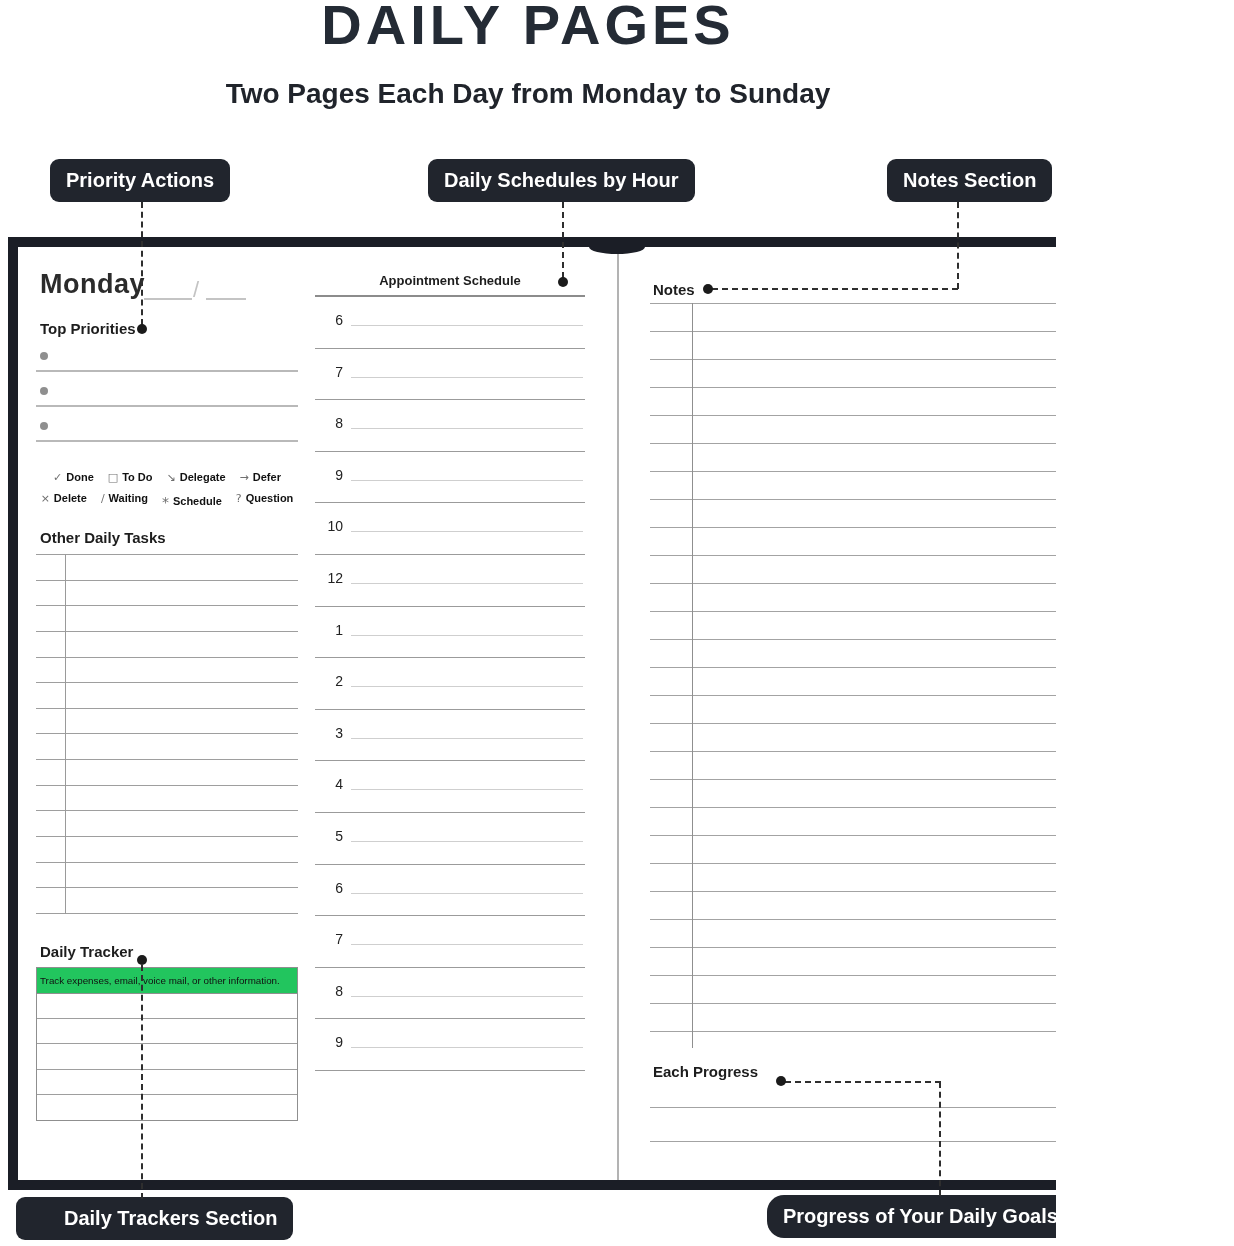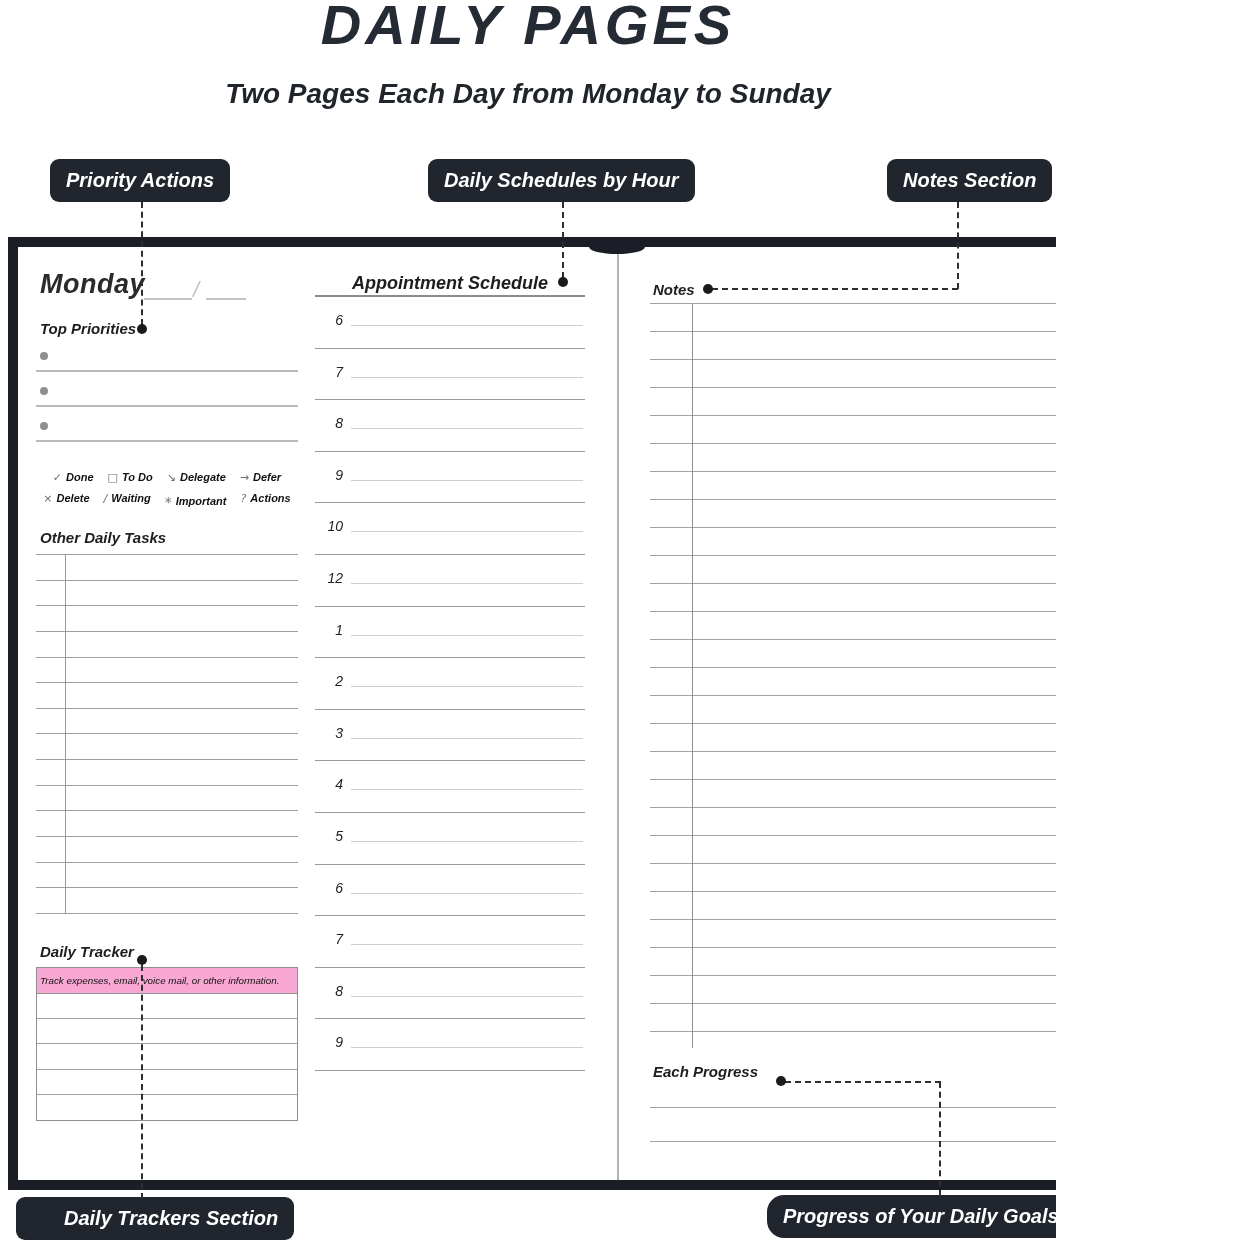--- a/index.html
+++ b/index.html
@@ -1,17 +1,17 @@
 <!DOCTYPE html>
 <html><head>
 <meta charset="utf-8">
 <style>
   html,body{margin:0;padding:0;background:#ffffff;}
   body{font-family:"Liberation Sans", sans-serif;color:#222;}
-  .canvas{position:relative;width:1056px;height:1246px;background:#fff;overflow:hidden;font-style:italic;}
+  .canvas{position:relative;width:1056px;height:1246px;background:#fff;overflow:hidden;}
 
   .main-title{position:absolute;top:-8px;left:0;width:100%;margin:0;text-align:center;
     font-size:56px;font-weight:bold;letter-spacing:4px;color:#242b35;}
   .subtitle{position:absolute;top:78px;left:0;width:100%;margin:0;text-align:center;
     font-size:28px;font-weight:bold;color:#20242b;}
 
   .callout{position:absolute;background:#21252d;color:#fff;font-weight:bold;font-size:20px;
     padding:10px 16px;border-radius:9px;white-space:nowrap;}
 
   .book{position:absolute;left:8px;top:237px;width:1218px;height:953px;border:10px solid #1b1e26;
@@ -34,26 +34,26 @@
   .legend-item{display:inline-flex;align-items:baseline;}
   .legend-symbol{color:#6f6f6f;margin-right:4px;font-family:"DejaVu Sans",sans-serif;font-size:11px;}
   .legend-symbol.sym-star{position:relative;top:2px;font-size:14px;}
   .legend-label{font-weight:bold;color:#111;}
 
   .tasks{position:absolute;left:36px;top:554px;width:262px;border-top:1px solid #9e9e9e;}
   .task-row{height:25.64px;border-bottom:1px solid #9e9e9e;box-sizing:border-box;}
   .tasks-vline{position:absolute;left:65px;top:554px;height:360px;width:1px;background:#9a9a9a;}
 
   .tracker{position:absolute;left:36px;top:967px;width:262px;border:1px solid #8f8f8f;box-sizing:border-box;}
-  .tracker-head{height:25px;line-height:25px;background:#f9a8d4;border-bottom:1px solid #8f8f8f;
+  .tracker-head{height:25px;line-height:25px;background:#22c55e;border-bottom:1px solid #8f8f8f;
     font-size:9.8px;color:#111;padding-left:3px;white-space:nowrap;overflow:hidden;}
   .tracker-row{height:25.2px;border-bottom:1px solid #9e9e9e;box-sizing:border-box;}
   .tracker-row:last-child{border-bottom:none;}
 
-  .sched-title{position:absolute;left:315px;top:273px;width:270px;text-align:center;font-size:18px;font-weight:bold;color:#1d1d1d;}
+  .sched-title{position:absolute;left:315px;top:273px;width:270px;text-align:center;font-size:13px;font-weight:bold;color:#1d1d1d;}
   .sched{position:absolute;left:315px;top:295px;width:270px;border-top:2px solid #8c8c8c;}
   .hour{height:51.6px;position:relative;border-bottom:1.5px solid #9b9b9b;box-sizing:border-box;}
   .hour .num{position:absolute;left:4px;top:15px;width:24px;text-align:right;font-size:14px;color:#222;}
   .hour .wline{position:absolute;left:36px;right:2px;top:28px;border-top:1.5px solid #cfcfcf;}
 
   .notes{position:absolute;left:650px;top:303px;width:547px;}
   .note-row{height:28px;border-top:1px solid #a3a3a3;box-sizing:border-box;}
   .notes-margin{position:absolute;left:692px;top:303px;height:745px;width:1px;background:#8f8f8f;}
 
   .progress{position:absolute;left:650px;top:1107px;width:547px;}
@@ -117,25 +117,25 @@
         <span class="legend-item">
           <span class="legend-symbol">×</span>
           <span class="legend-label">Delete</span>
         </span>
         <span class="legend-item">
           <span class="legend-symbol">/</span>
           <span class="legend-label">Waiting</span>
         </span>
         <span class="legend-item">
           <span class="legend-symbol sym-star">*</span>
-          <span class="legend-label">Important</span>
+          <span class="legend-label">Schedule</span>
         </span>
         <span class="legend-item">
           <span class="legend-symbol">?</span>
-          <span class="legend-label">Actions</span>
+          <span class="legend-label">Question</span>
         </span>
       </div>
     </div>
 
   <div class="sec-title" style="left:40px;top:529px;">Other Daily Tasks</div>
   <div class="tasks">
       <div class="task-row"></div>
       <div class="task-row"></div>
       <div class="task-row"></div>
       <div class="task-row"></div>

